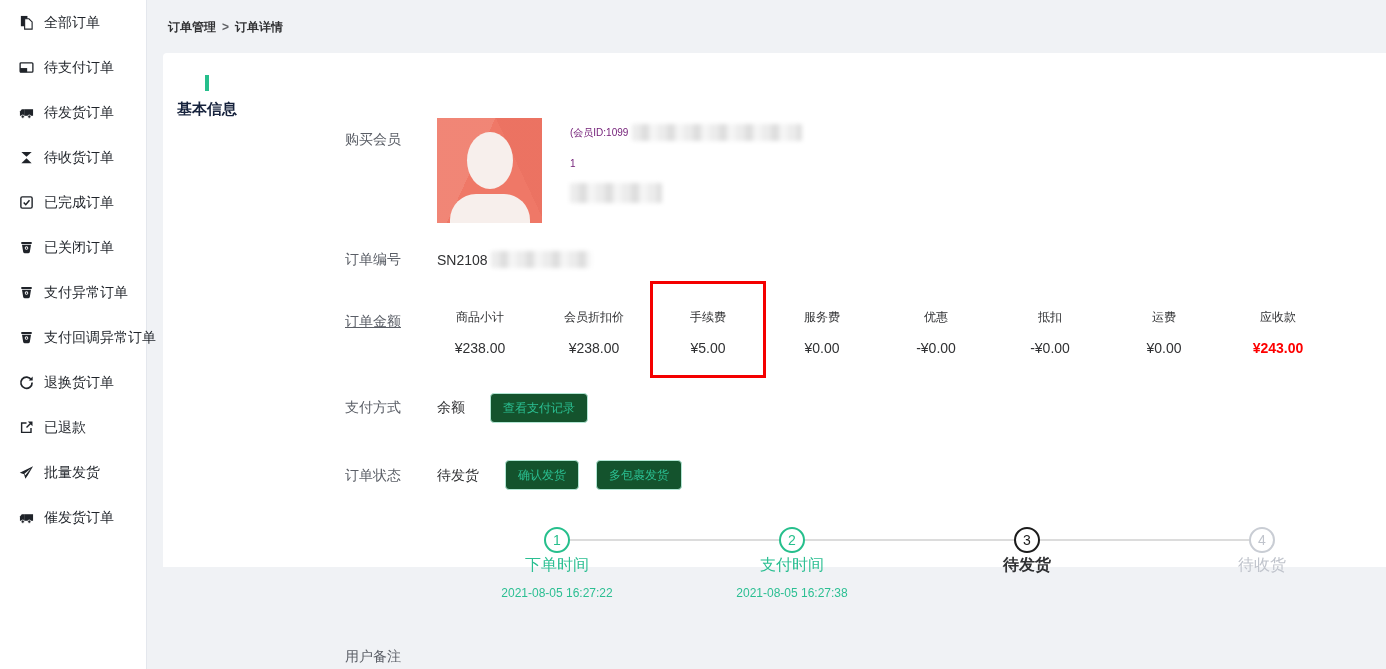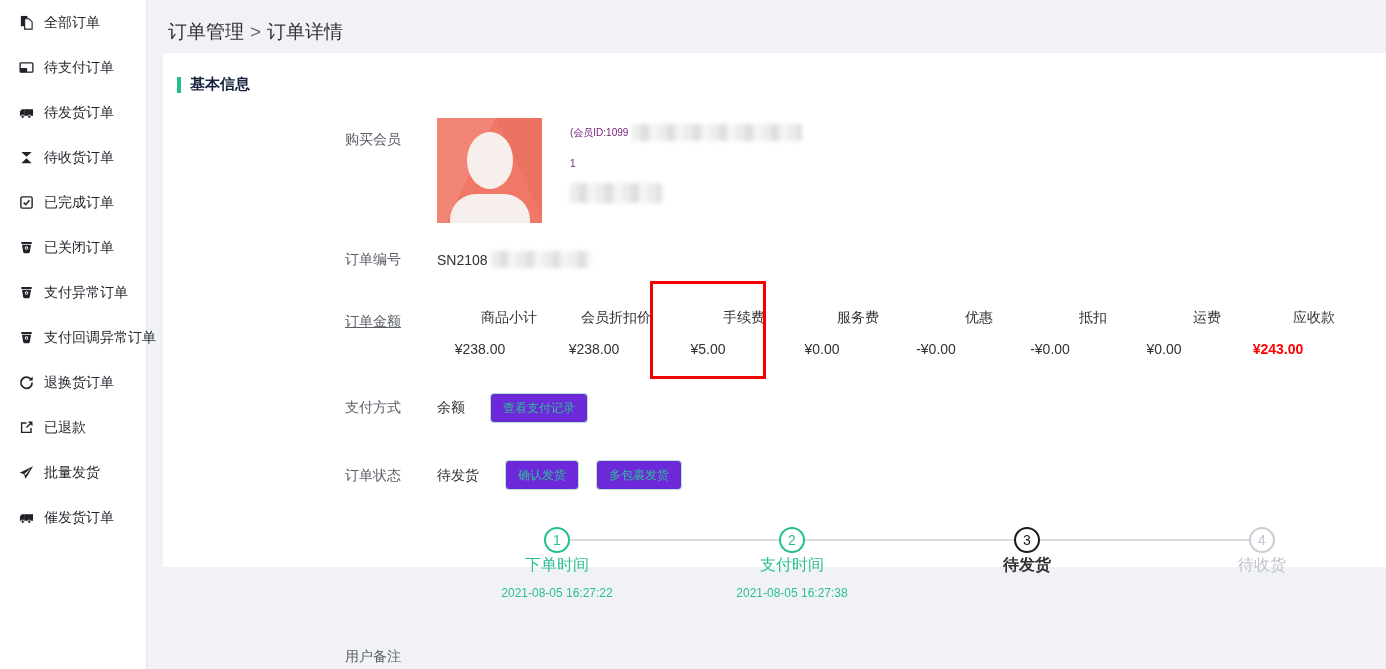--- a/index.html
+++ b/index.html
@@ -8,26 +8,26 @@
   .app { position:relative; width:1386px; height:547px; }
 
   
   .sidebar { position:absolute; left:0; top:0; width:147px; height:669px; background:#ffffff; border-right:1px solid #e4e7ed; z-index:5; }
   .side-item { height:45px; display:flex; align-items:center; padding-left:18px; gap:10px; font-size:14px; color:#1f2329; cursor:pointer; white-space:nowrap; }
   .side-item .icon { width:16px; height:16px; flex:0 0 16px; display:flex; align-items:center; justify-content:center; }
   .side-item .icon svg { width:15px; height:15px; }
 
   
   .main { position:absolute; left:147px; top:0; right:0; bottom:0; background:#f0f2f5; }
-  .breadcrumb { position:absolute; left:21px; top:19px; font-size:19px; color:#303133; }
+  .breadcrumb { position:absolute; left:21px; top:19px; font-size:12px; color:#303133;font-weight:bold; }
   .breadcrumb .sep { margin:0 6px; color:#606266; }
 
   .card { position:absolute; left:16px; top:53px; right:0; bottom:-20px; background:#ffffff; border-radius:4px 0 0 0; }
 
-  .section-title { position:absolute; left:14px; top:22px; display:flex; align-items:center; gap:9px; }
+  .section-title { position:absolute; left:14px; top:22px; display:flex; align-items:center; gap:9px;flex-direction:column; }
   .section-bar { width:4px; height:16px; background:#26bf8c; }
   .section-text { font-size:15px; font-weight:bold; color:#17233d; }
 
   .row-label { position:absolute; left:182px; font-size:14px; color:#5a5e66; }
 
   
   .avatar { position:absolute; left:274px; top:65px; width:105px; height:105px; background:#ef7867; overflow:hidden; }
   .avatar::before { content:""; position:absolute; inset:0; background:linear-gradient(115deg, rgba(255,255,255,0.10) 0 38%, rgba(255,255,255,0) 38%), linear-gradient(245deg, rgba(220,90,75,0.18) 0 30%, rgba(0,0,0,0) 30%); }
   .avatar-head { position:absolute; left:30px; top:14px; width:46px; height:57px; border-radius:50%; background:#f7efec; }
   .avatar-body { position:absolute; left:13px; top:76px; width:80px; height:52px; border-radius:26px 26px 0 0; background:#f7efec; }
@@ -40,29 +40,29 @@
   .blur-orderno { width:100px; height:17px; margin-left:3px; }
 
   
   .orderno-row { top:198px; }
   .orderno-value { position:absolute; left:274px; top:198px; font-size:14px; color:#303133; display:flex; align-items:center; }
 
   
   .amount-label { top:260px;text-decoration:underline; }
   .amount-cols { position:absolute; left:260px; top:256px; display:flex; }
   .amount-col { width:114px; text-align:center; position:relative; }
-  .amount-name { font-size:14px; color:#303133;text-align:right; }
+  .amount-name { font-size:12px; color:#303133; }
   .amount-value { font-size:14px; color:#303133; margin-top:14px; }
   .amount-col.red-value .amount-value { color:#fd0000; font-weight:bold; }
   .amount-col.highlight::after { content:""; position:absolute; left:-1px; right:-1px; top:-28px; bottom:-22px; border:3px solid #f40000; pointer-events:none; }
 
   
   .payment-label { top:346px; }
   .payment-value { position:absolute; left:274px; top:346px; font-size:14px; color:#303133; }
-  .btn { position:absolute; height:30px; padding:0 12px; background:#6d28d9; border:1px solid #b2e6d4; border-radius:4px; color:#2bbf92; font-size:12px; font-family:inherit; cursor:pointer; }
+  .btn { position:absolute; height:30px; padding:0 12px; background:#14532d; border:1px solid #b2e6d4; border-radius:4px; color:#2bbf92; font-size:12px; font-family:inherit; cursor:pointer; }
   .btn-pay-record { left:327px; top:340px; }
   
   .status-label { top:414px; }
   .status-value { position:absolute; left:274px; top:414px; font-size:14px; color:#303133; }
   .btn-confirm-ship { left:342px; top:407px; }
   .btn-multi-ship { left:433px; top:407px; }
 
   
   .steps { position:absolute; left:0; top:474px; right:0; height:150px; }
   .step-line { position:absolute; top:12px; left:394px; width:705px; height:2px; background:#dcdcdc; }

